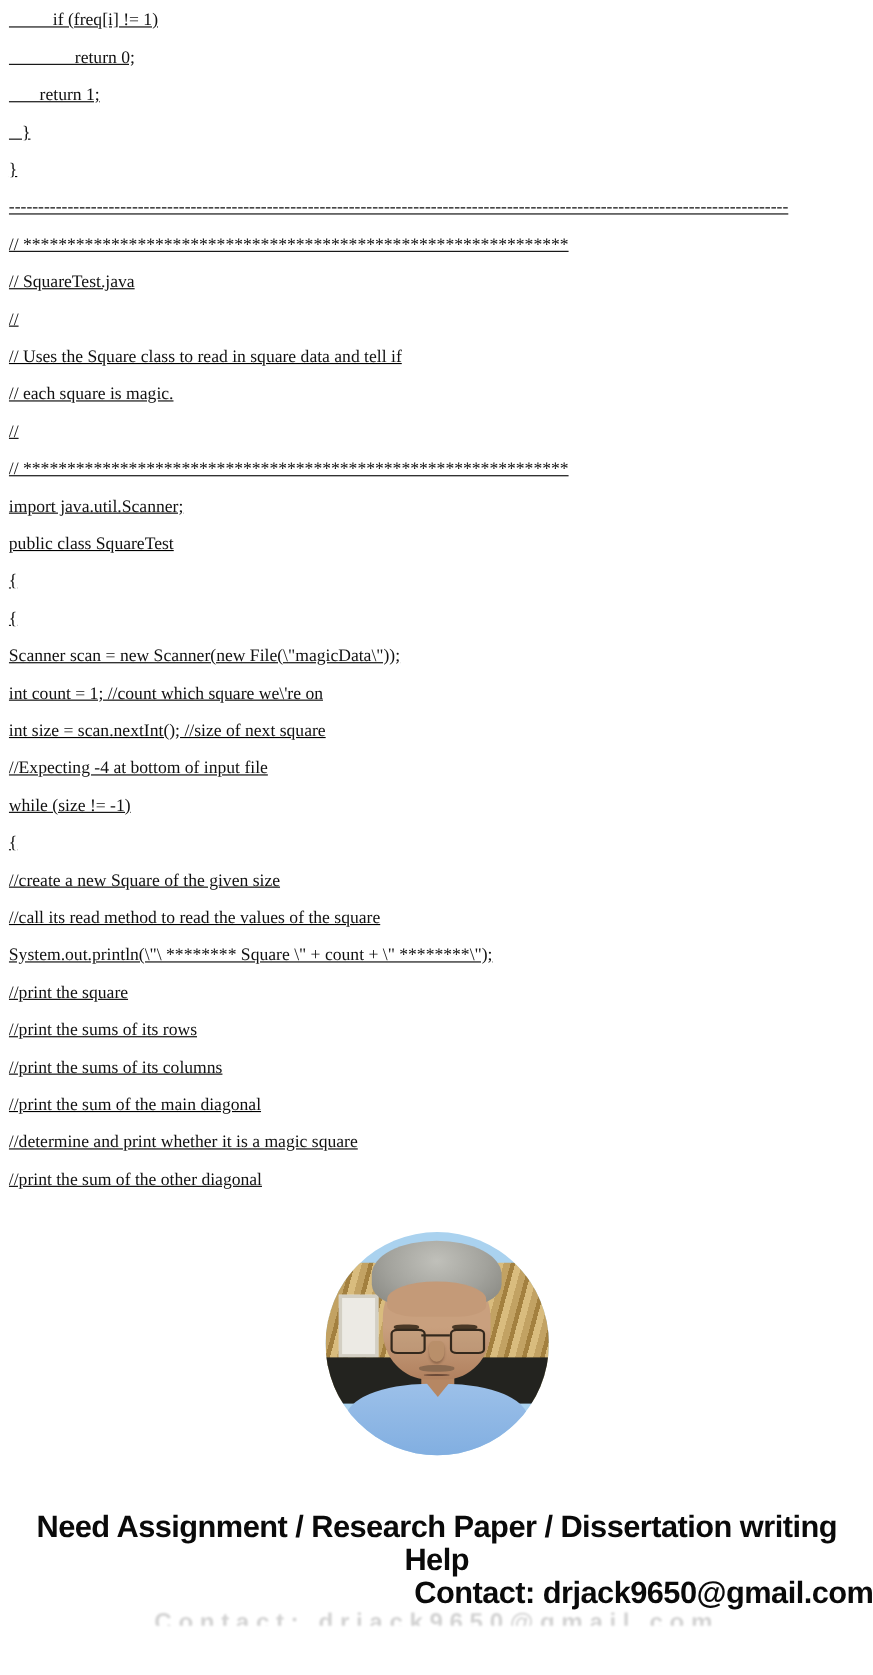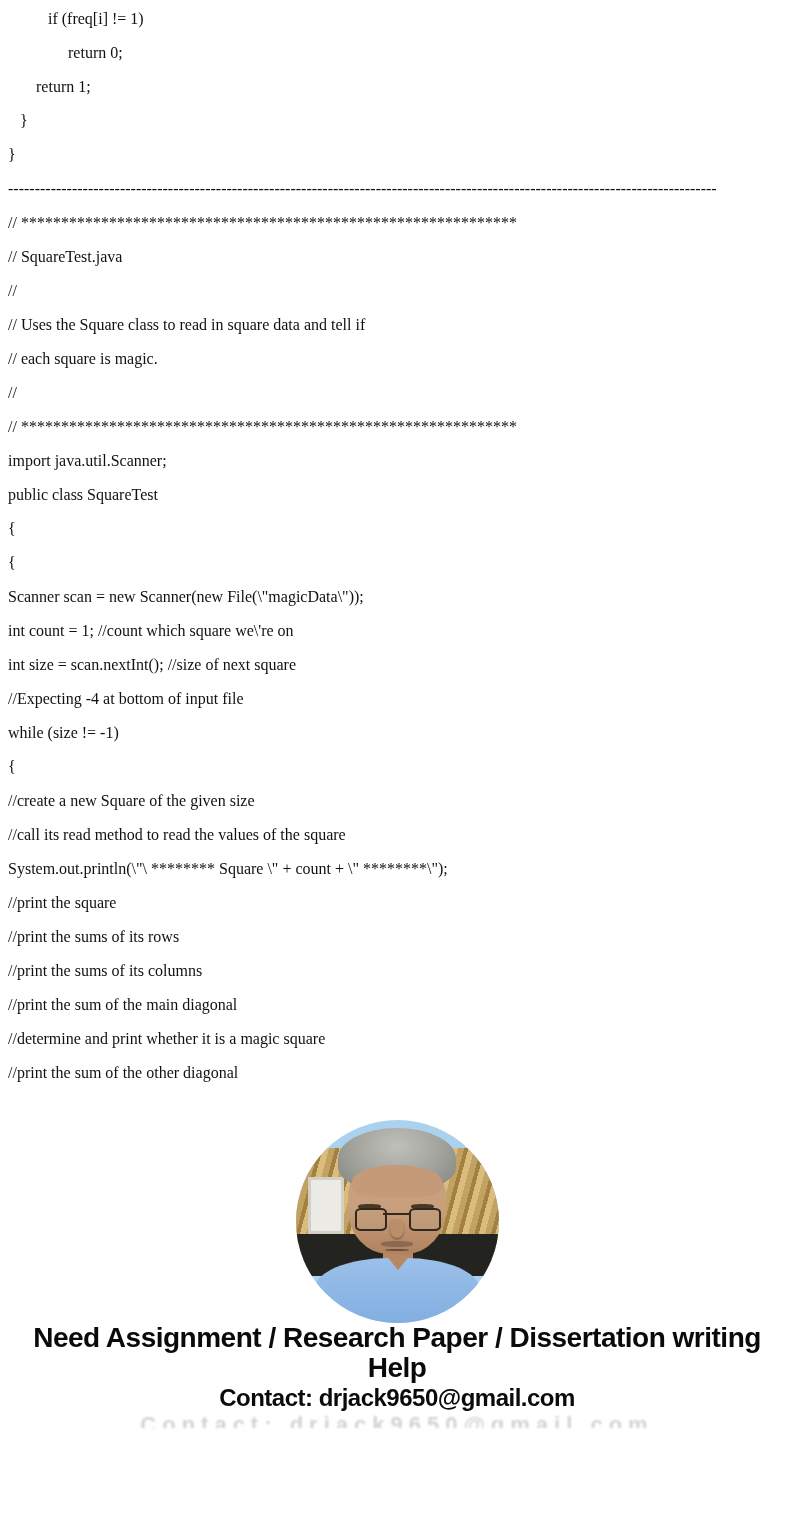--- a/index.html
+++ b/index.html
@@ -12,20 +12,21 @@
     width: 794px;
     height: 1523px;
     margin: 0 auto;
     background: #ffffff;
     overflow: hidden;
     font-family: "Liberation Serif", serif;
   }
   
   .code-block {
     padding: 2px 0 0 8px;
+    text-decoration: underline;
   }
   .code-line {
     font-family: "Liberation Serif", serif;
     font-size: 16px;
     line-height: 34px;
     color: #111111;
     white-space: pre;
     overflow: hidden;
   }
   
@@ -163,38 +164,40 @@
     left: 44%;
     top: 63.5%;
     width: 12%;
     height: 0;
     border-top: 2px solid #6b4a38;
     border-radius: 50%;
     z-index: 10;
   }
   
   .footer {
+    margin-top: 50px;
     text-align: center;
     font-family: "Liberation Sans", sans-serif;
     color: #0a0a0a;
   }
   .footer-heading {
     width: 740px;
     margin: 0 auto;
     font-size: 28px;
     font-weight: bold;
     line-height: 30px;
     letter-spacing: -0.5px;
   }
   .footer-contact {
     margin-top: 0;
-    font-size: 24px;
+    font-size: 28px;
     font-weight: bold;
     line-height: 30px;
     letter-spacing: -0.5px;
+    text-align: right;
   }
   .cutoff-artifact {
     height: 15px;
     overflow: hidden;
     text-align: center;
     font-family: "Liberation Sans", sans-serif;
     font-size: 22px;
     font-weight: bold;
     line-height: 24px;
     letter-spacing: 6px;

